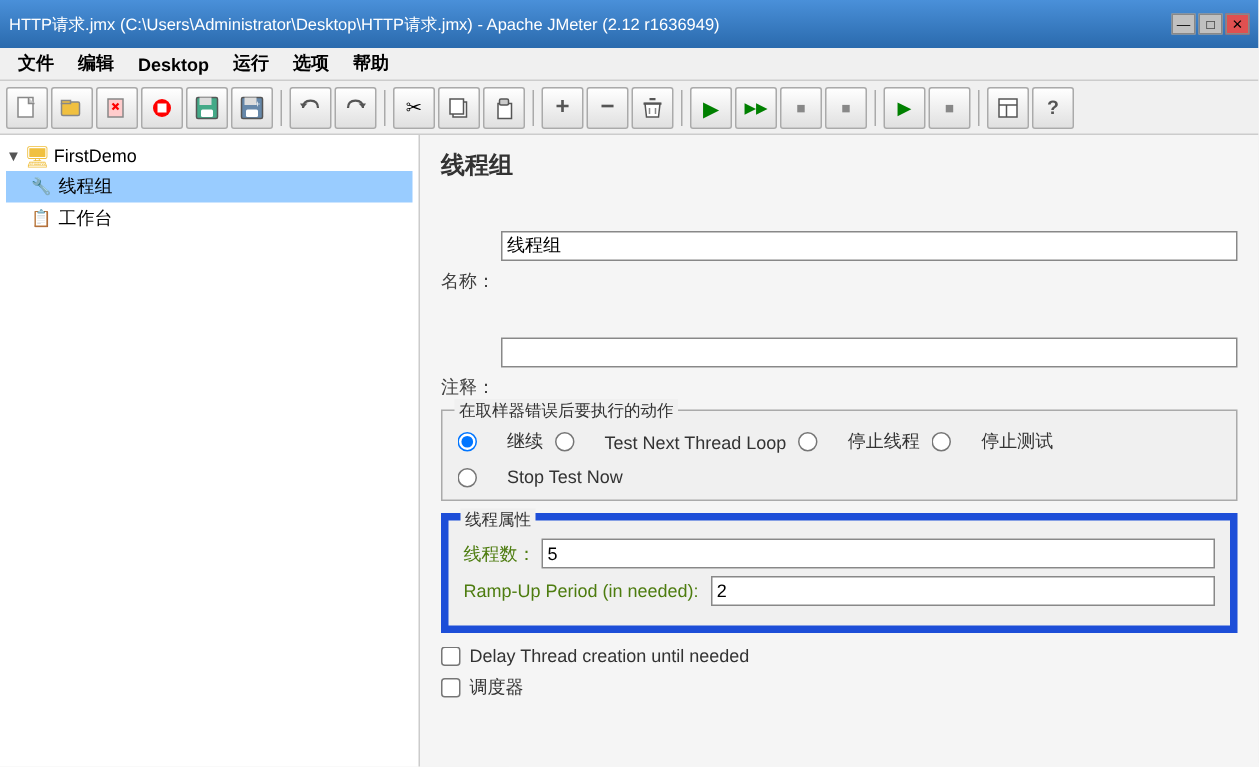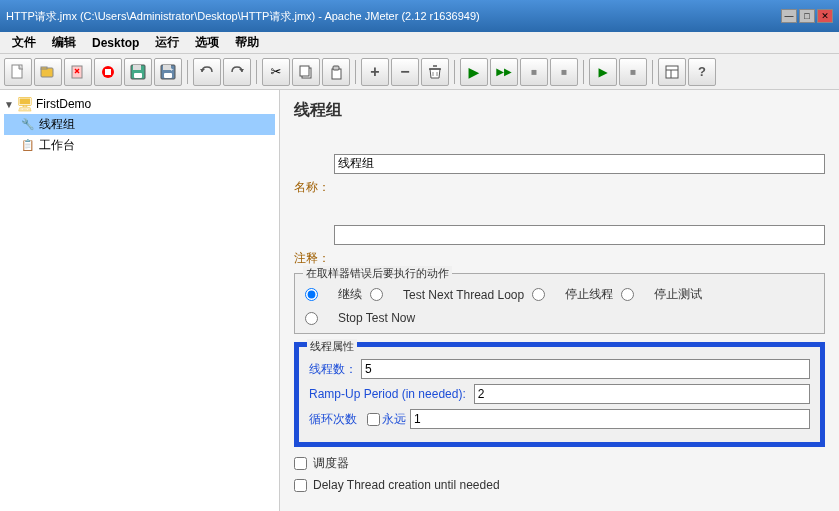--- a/index.html
+++ b/index.html
@@ -124,21 +124,21 @@
       color: #333;
     }
 
     .form-row {
       display: flex;
       align-items: center;
       margin-bottom: 6px;
     }
     .form-label {
       font-size: 12px;
-      color: #a16207;
+      color: #404040;
       margin-right: 4px;
       white-space: nowrap;
       margin-top: 48px;
     }
     .form-input {
       height: 20px;
       border: 1px solid #888;
       background: white;
       padding: 1px 3px;
       font-size: 12px;
@@ -197,21 +197,21 @@
       color: #333;
     }
     .thread-row {
       display: flex;
       align-items: center;
       margin-bottom: 5px;
       margin-top: 4px;
     }
     .thread-label {
       font-size: 12px;
-      color: #1d4ed8;
+      color: #4d7c0f;
       margin-right: 4px;
       white-space: nowrap;
     }
     .thread-input {
       height: 20px;
       border: 1px solid #888;
       background: white;
       padding: 1px 3px;
       font-size: 12px;
       flex: 1;
@@ -416,33 +416,27 @@
       <div class="thread-row">
         <span class="thread-label">线程数：</span>
         <input type="text" class="thread-input" value="5" style="">
       </div>
 
       <div class="thread-row">
         <span class="thread-label">Ramp-Up Period (in needed):</span>
         <input type="text" class="thread-input" value="2" style="margin-left: 4px;">
       </div>
 
-      <div class="thread-row">
-        <span class="thread-label">循环次数</span>
-        <input type="checkbox" id="forever-check" style="margin-left: 6px;">
-        <label class="thread-label" for="forever-check" style="margin-left:2px; margin-right:4px;">永远</label>
-        <input type="text" class="thread-input" value="1" style="">
-      </div>
-
+
+    </div>
+
+    <div class="checkbox-row">
+      <input type="checkbox" id="delay-check" style="">
+      <label class="checkbox-label" for="delay-check">Delay Thread creation until needed</label>
     </div>
 
     <div class="checkbox-row">
       <input type="checkbox" id="scheduler-check" style="">
       <label class="checkbox-label" for="scheduler-check">调度器</label>
     </div>
 
-    <div class="checkbox-row">
-      <input type="checkbox" id="delay-check" style="">
-      <label class="checkbox-label" for="delay-check">Delay Thread creation until needed</label>
-    </div>
-
   </div>
 </div>
 
 </body></html>

